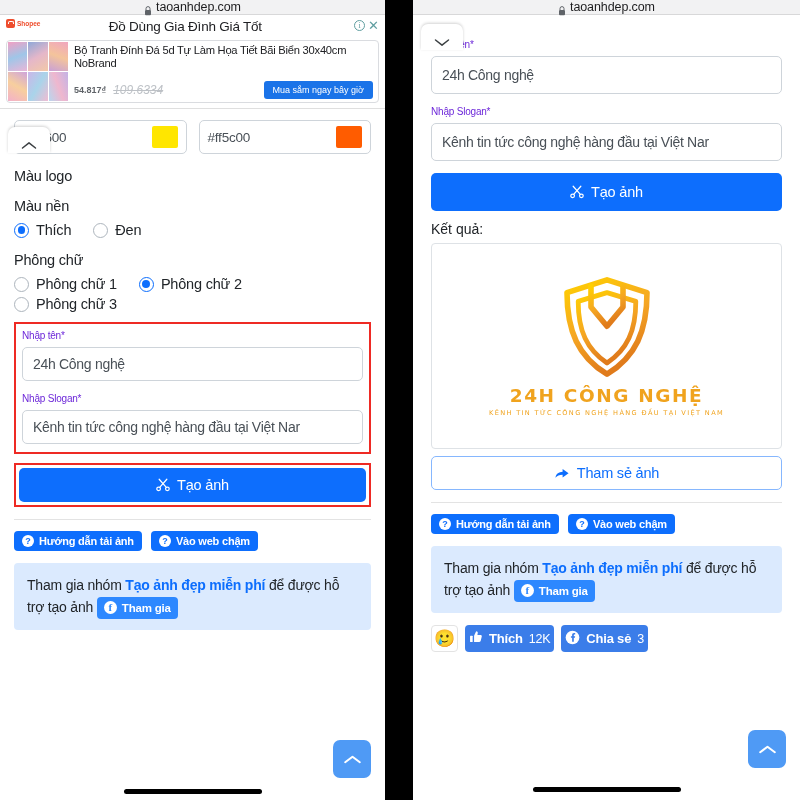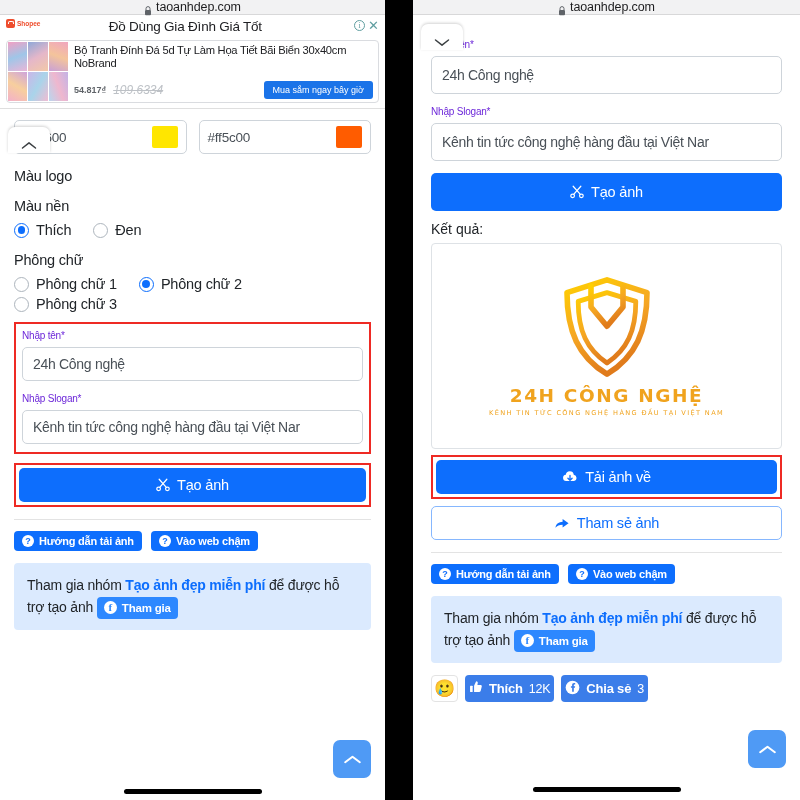--- a/index.html
+++ b/index.html
@@ -536,31 +536,20 @@
               <path d="M60 22 L96 33 C96 70 85 93 60 110 C35 93 24 70 24 33 Z" fill="none" stroke="url(#gold)" stroke-width="6" stroke-linejoin="round"></path>
               <path d="M40 14 L40 40 L60 64 L80 40 L80 14" fill="none" stroke="url(#gold)" stroke-width="7" stroke-linejoin="round" stroke-linecap="round"></path>
               <path d="M60 30 L60 58" fill="none" stroke="url(#gold)" stroke-width="5" stroke-linecap="round"></path>
             </svg>
           </span>
           <div class="logo-name">24H CÔNG NGHỆ</div>
           <div class="logo-tag">KÊNH TIN TỨC CÔNG NGHỆ HÀNG ĐẦU TẠI VIỆT NAM</div>
         </div>
       </div>
 
-      <div class="hl-btn" style="margin-top:6px;">
-        <div class="btn-primary" style="height:34px;">
-          <span>
-            <svg viewBox="0 0 18 16" width="16" height="14">
-                <path d="M4.5 12.5a3.5 3.5 0 0 1-.3-6.98A4.6 4.6 0 0 1 13.3 5.4a3.6 3.6 0 0 1 .2 7.1z" fill="#fff"></path>
-                <path d="M9 6.2v5.4 M6.6 9.4 L9 11.9 L11.4 9.4" stroke="#0d6efd" stroke-width="1.5" fill="none" stroke-linecap="round" stroke-linejoin="round"></path>
-              </svg>
-          </span>
-          <span>Tải ảnh về</span>
-        </div>
-      </div>
 
       <div class="btn-outline" style="margin-top:7px;">
         <span>
           <svg viewBox="0 0 18 16" width="16" height="14">
               <path d="M1.5 13.5c.8-4.6 4-6.6 8.2-6.8V3.4L16.5 8.3l-6.8 4.9V9.9C6 9.9 3.4 11 1.5 13.5z" fill="#0d6efd"></path>
             </svg>
         </span>
         <span>Tham sẻ ảnh</span>
       </div>
 

